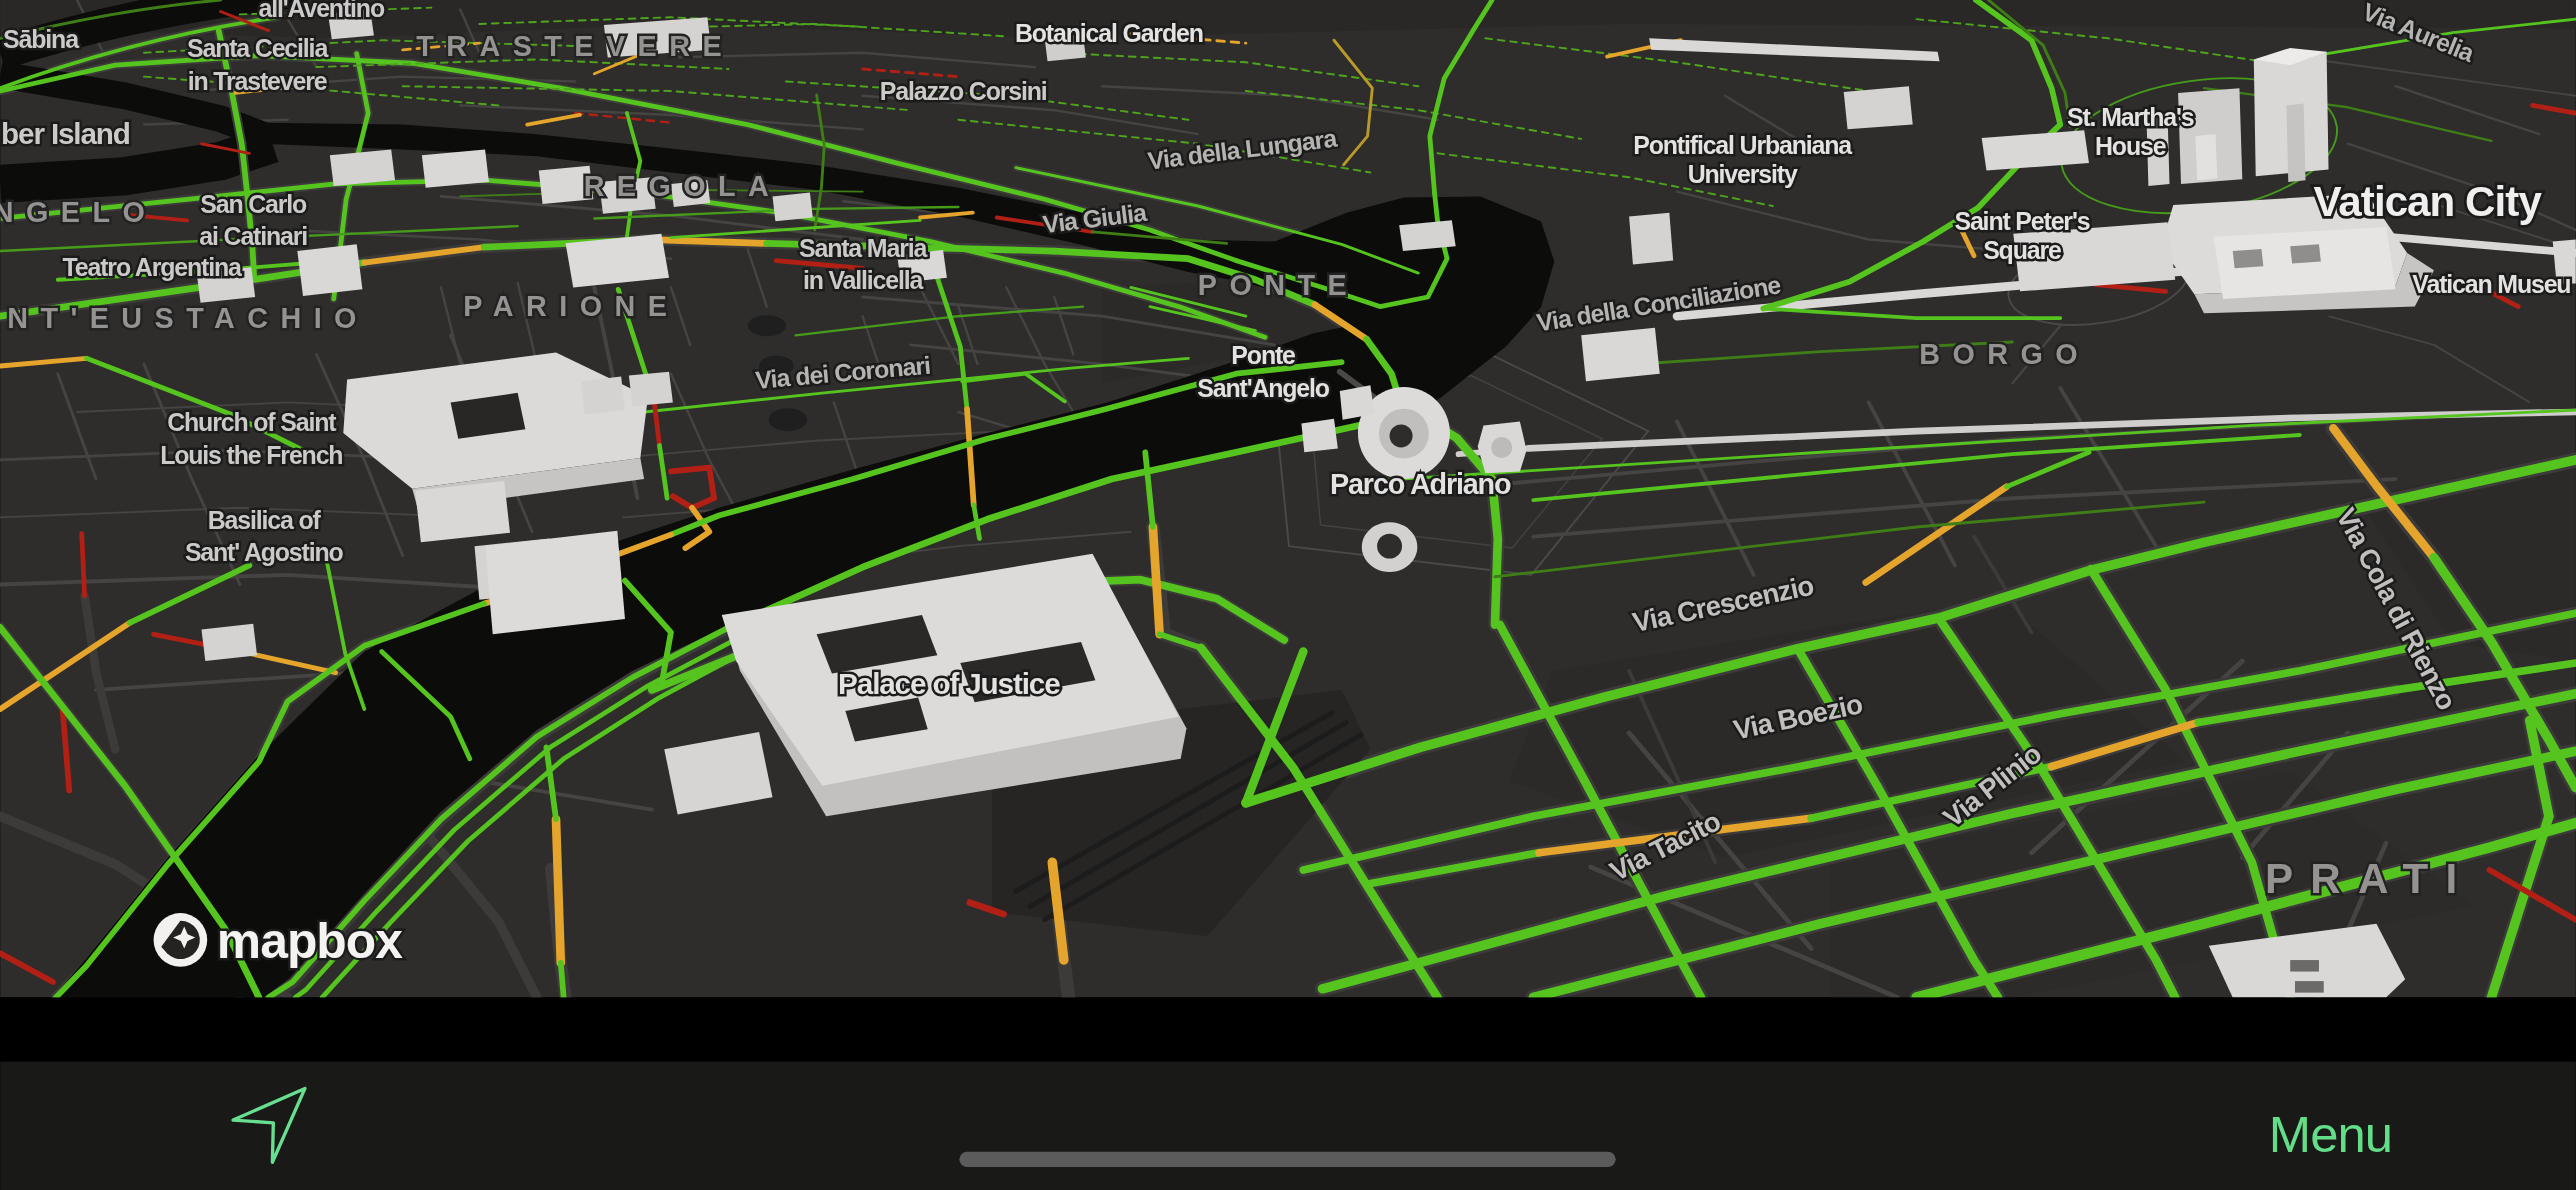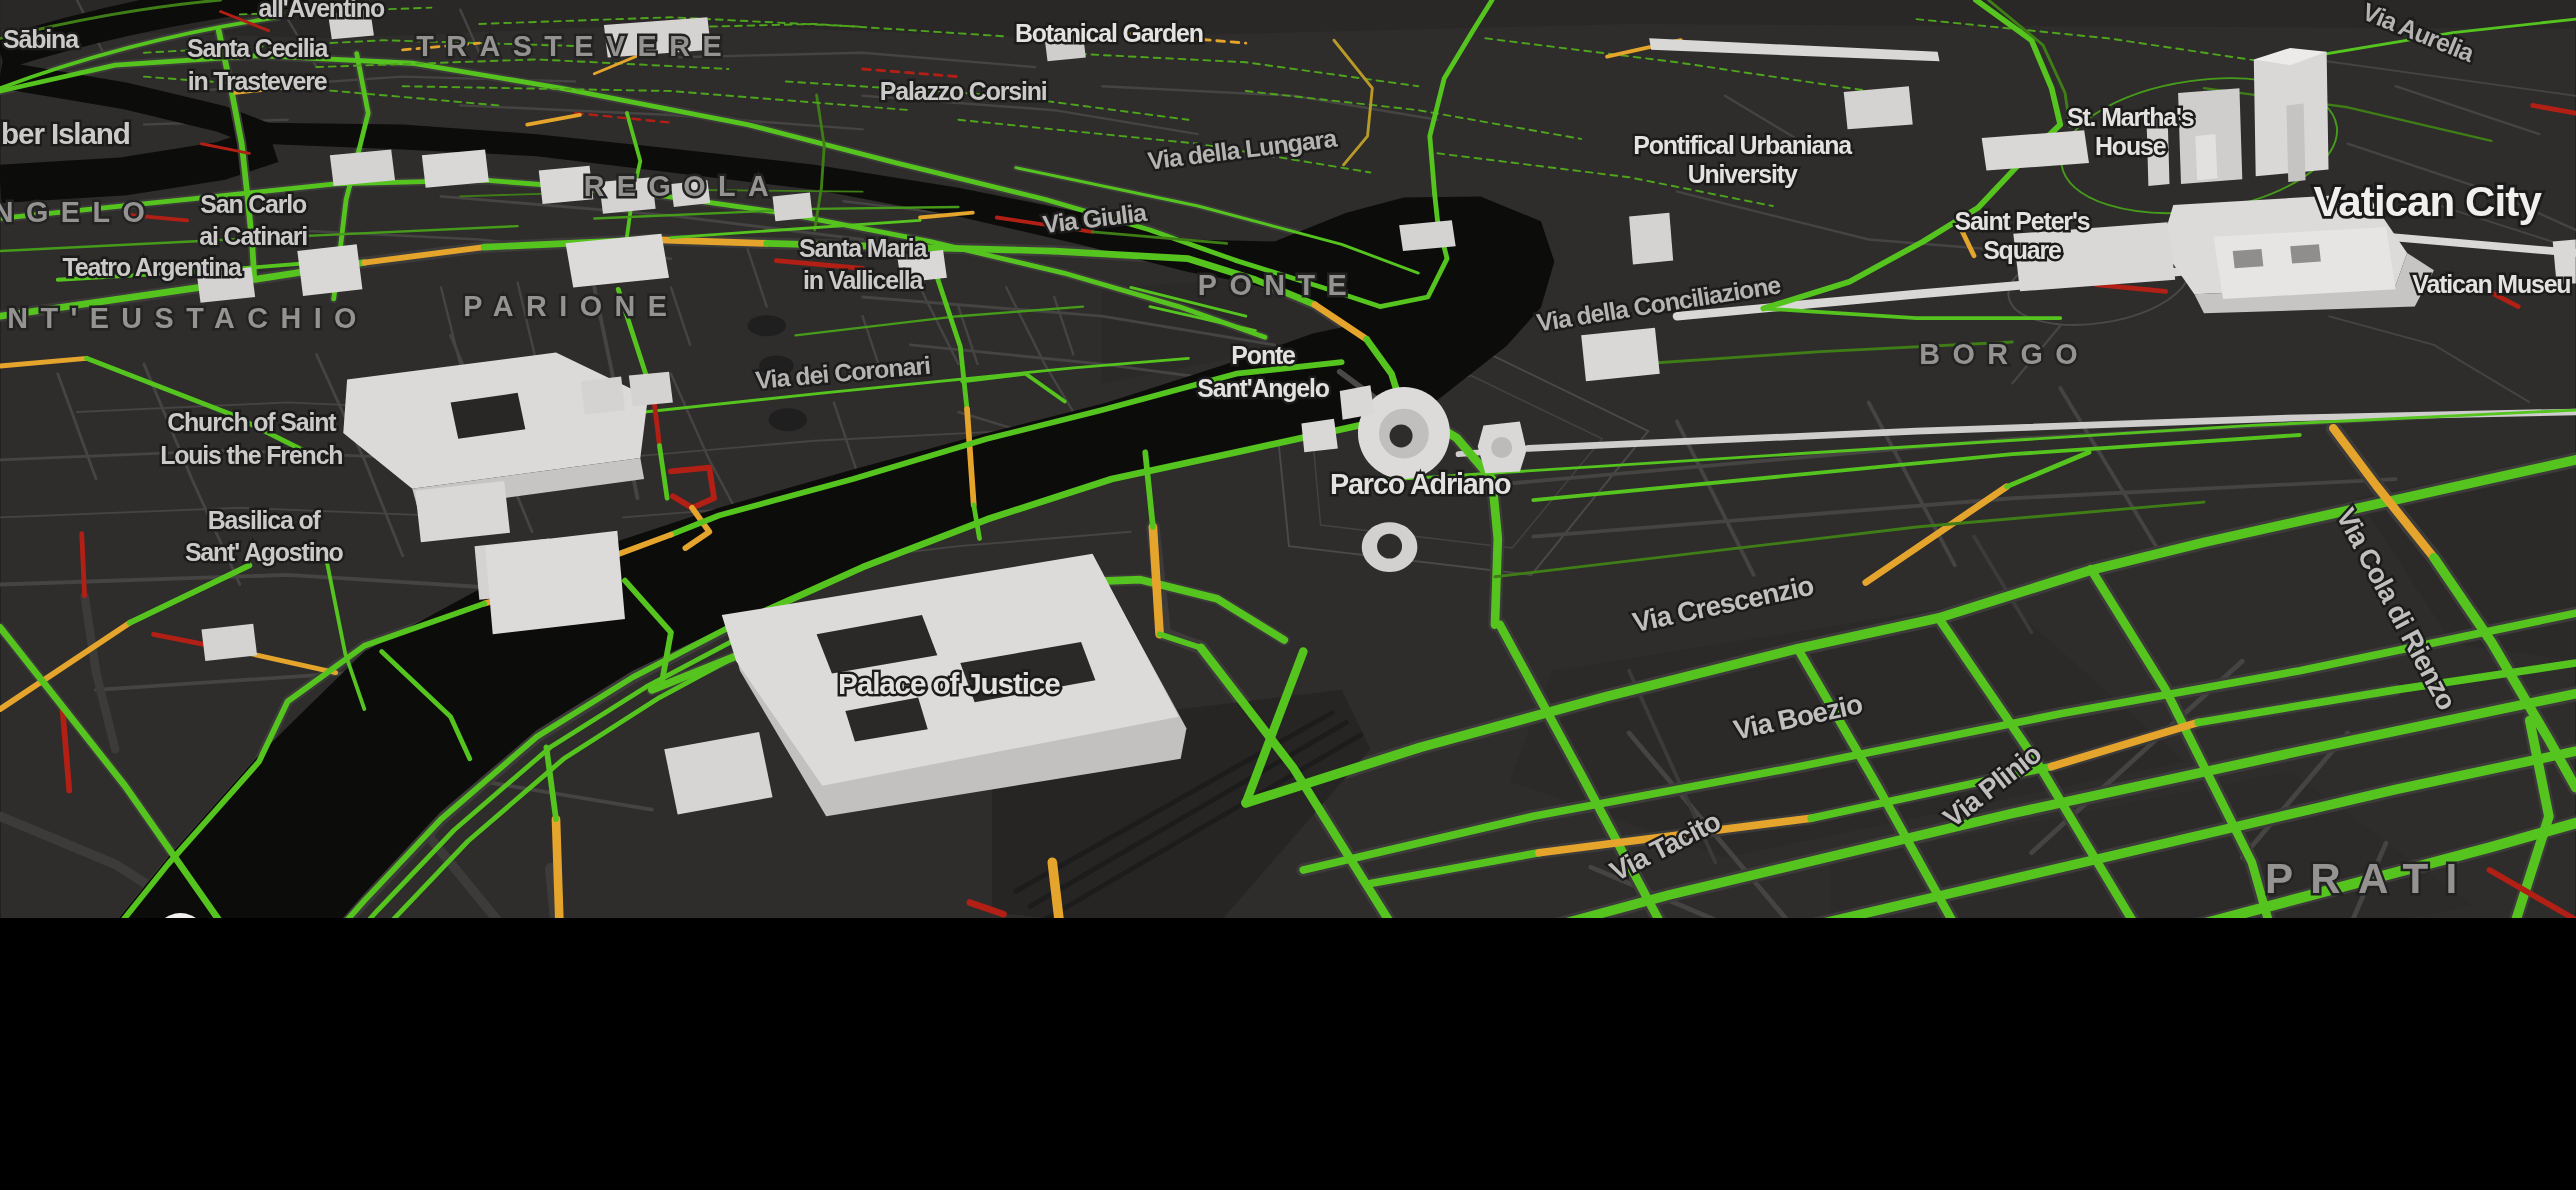--- a/index.html
+++ b/index.html
@@ -1,16 +1,16 @@
 <!DOCTYPE html>
 <html><head>
 <meta charset="utf-8">
 <style>
   html,body{margin:0;padding:0;background:#000;}
-  .wrap{position:relative;width:2576px;height:918px;overflow:hidden;background:#000;}
+  .wrap{position:relative;width:2576px;height:1190px;overflow:hidden;background:#000;}
   svg{display:block;}
   text{font-family:"Liberation Sans",sans-serif;}
   .poi{fill:#cbcac8;font-size:26px;font-weight:bold;letter-spacing:-1.2px;text-anchor:middle;paint-order:stroke;stroke:#1c1b1b;stroke-width:5px;}
   .poiw{fill:#e3e2e0;font-size:26px;font-weight:bold;letter-spacing:-1.2px;text-anchor:middle;paint-order:stroke;stroke:#1c1b1b;stroke-width:5px;}
   .hood{fill:#949392;font-size:30px;font-weight:bold;letter-spacing:13px;text-anchor:middle;paint-order:stroke;stroke:#232222;stroke-width:5px;}
   .street{fill:#b4b3b1;font-size:26px;font-weight:bold;letter-spacing:-1px;text-anchor:middle;paint-order:stroke;stroke:#1c1b1b;stroke-width:5px;}
   .street2{fill:#c0bfbd;font-size:29px;font-weight:bold;letter-spacing:-1px;text-anchor:middle;paint-order:stroke;stroke:#1c1b1b;stroke-width:5px;}
   .big{fill:#f0efee;font-size:44px;font-weight:bold;letter-spacing:-1px;text-anchor:middle;paint-order:stroke;stroke:#1c1b1b;stroke-width:6px;}
 </style>
 </head>

